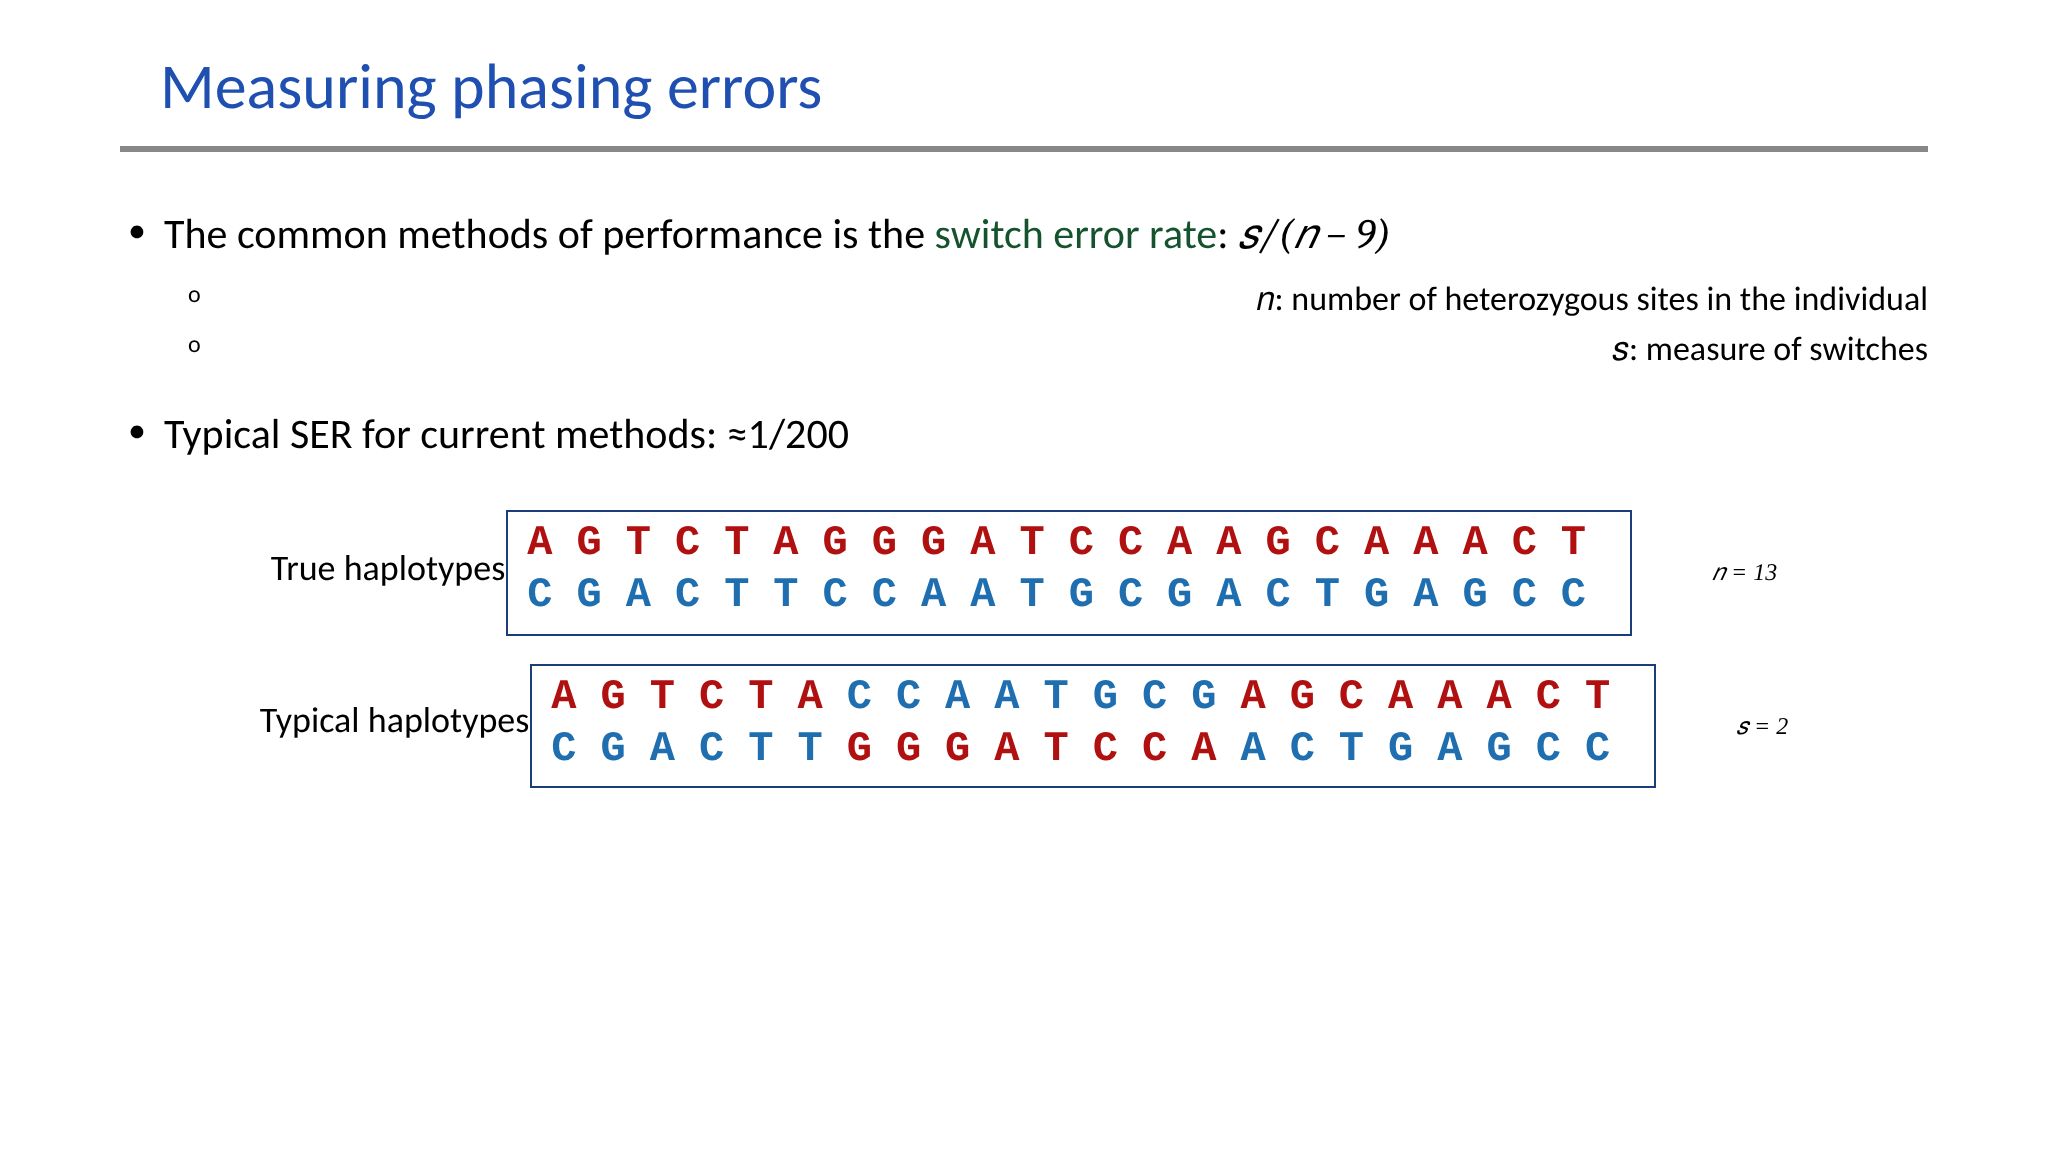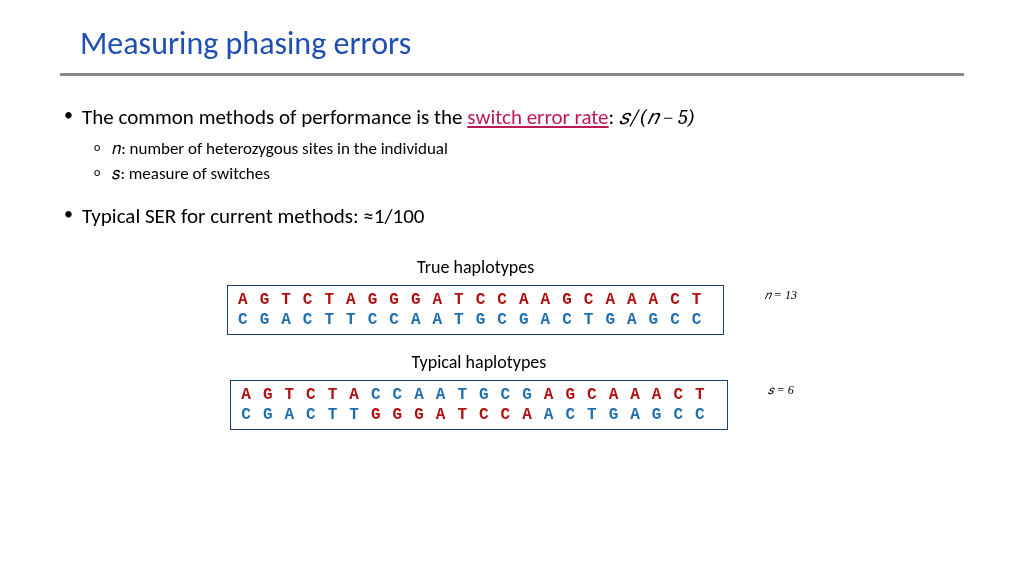--- a/index.html
+++ b/index.html
@@ -4,52 +4,52 @@
 <style>
   * { box-sizing: border-box; margin: 0; padding: 0; }
   html, body { width: 1024px; height: 576px; font-family: Calibri, "Segoe UI", Arial, sans-serif; background: #fff; color: #000; }
   .slide { width: 1024px; height: 523px; padding: 24px 60px 20px 60px; position: relative; }
   .title { font-size: 32px; color: #1f4fb0; font-weight: 400; margin-left: 20px; margin-bottom: 10px; }
   .rule { height: 3px; background: #888; width: 100%; margin-bottom: 26px; }
   .content { font-size: 21px; line-height: 1.5; color: #000; }
   ul.main { list-style: none; padding-left: 22px; }
   ul.main > li { position: relative; margin-bottom: 4px; }
   ul.main > li::before { content: "•"; position: absolute; left: -18px; top: 0; font-size: 18px; }
-  ul.sub { list-style: none; padding-left: 30px; font-size: 17px; margin-top: 2px; margin-bottom: 14px; }
+  ul.sub { list-style: none; padding-left: 30px; font-size: 17px; margin-top: 2px; margin-bottom: 14px; text-align: right; }
   ul.sub > li { position: relative; line-height: 1.5; }
   ul.sub > li::before { content: "o"; position: absolute; left: -18px; top: 2px; font-size: 12px; }
-  .blue { color: #be185d; text-decoration: underline; }
+  .blue { color: #14532d; }
   .figarea { margin-top: 22px; display: flex; flex-direction: column; align-items: center; }
   .fig-row { display: flex; align-items: center; gap: 40px; margin-bottom: 14px; }
-  .fig-stack { display: flex; flex-direction: column; align-items: center; }
+  .fig-stack { display: flex; flex-direction: row; align-items: center; }
   .caption { font-size: 18px; margin-bottom: 4px; }
   .hapbox { border: 1.5px solid #1b3e7a; padding: 4px 10px 4px 10px; }
-  .seq { font-family: Consolas, "Courier New", monospace; font-size: 16px; font-weight: bold; letter-spacing: 12px; white-space: nowrap; line-height: 1.25; }
+  .seq { font-family: Consolas, "Courier New", monospace; font-size: 21px; font-weight: bold; letter-spacing: 12px; white-space: nowrap; line-height: 1.25; }
   .red { color: #b01010; }
   .bluem { color: #1f6fb0; }
   .side { font-size: 12px; font-style: italic; white-space: nowrap; font-family: Liberation Serif, serif; }
   .math { font-family: Cambria, Georgia, serif; font-style: italic; }
 </style>
 </head>
 <body>
 
 <div class="slide">
   <div class="title">Measuring phasing errors</div>
   <div class="rule"></div>
 
   <div class="content">
     <ul class="main">
       <li>
-        <span>The common methods of performance is the </span><span class="blue">switch error rate</span><span>: </span><span class="math">𝑠/(𝑛 − 5)</span>
+        <span>The common methods of performance is the </span><span class="blue">switch error rate</span><span>: </span><span class="math">𝑠/(𝑛 − 9)</span>
         <ul class="sub">
           <li><span>𝑛: number of heterozygous sites in the individual</span></li>
           <li><span>𝑠: measure of switches</span></li>
         </ul>
       </li>
-      <li><span>Typical SER for current methods: ≈1/100</span></li>
+      <li><span>Typical SER for current methods: ≈1/200</span></li>
     </ul>
 
     <div class="figarea">
 
       <div class="fig-row">
         <div class="fig-stack">
           <div class="caption">True haplotypes</div>
           <div class="hapbox">
             <div class="seq" id="true-top"><span class="red">A</span><span class="red">G</span><span class="red">T</span><span class="red">C</span><span class="red">T</span><span class="red">A</span><span class="red">G</span><span class="red">G</span><span class="red">G</span><span class="red">A</span><span class="red">T</span><span class="red">C</span><span class="red">C</span><span class="red">A</span><span class="red">A</span><span class="red">G</span><span class="red">C</span><span class="red">A</span><span class="red">A</span><span class="red">A</span><span class="red">C</span><span class="red">T</span></div>
             <div class="seq" id="true-bot"><span class="bluem">C</span><span class="bluem">G</span><span class="bluem">A</span><span class="bluem">C</span><span class="bluem">T</span><span class="bluem">T</span><span class="bluem">C</span><span class="bluem">C</span><span class="bluem">A</span><span class="bluem">A</span><span class="bluem">T</span><span class="bluem">G</span><span class="bluem">C</span><span class="bluem">G</span><span class="bluem">A</span><span class="bluem">C</span><span class="bluem">T</span><span class="bluem">G</span><span class="bluem">A</span><span class="bluem">G</span><span class="bluem">C</span><span class="bluem">C</span></div>
@@ -59,18 +59,18 @@
       </div>
 
       <div class="fig-row">
         <div class="fig-stack">
           <div class="caption">Typical haplotypes</div>
           <div class="hapbox">
             <div class="seq" id="inf-top"><span class="red">A</span><span class="red">G</span><span class="red">T</span><span class="red">C</span><span class="red">T</span><span class="red">A</span><span class="bluem">C</span><span class="bluem">C</span><span class="bluem">A</span><span class="bluem">A</span><span class="bluem">T</span><span class="bluem">G</span><span class="bluem">C</span><span class="bluem">G</span><span class="red">A</span><span class="red">G</span><span class="red">C</span><span class="red">A</span><span class="red">A</span><span class="red">A</span><span class="red">C</span><span class="red">T</span></div>
             <div class="seq" id="inf-bot"><span class="bluem">C</span><span class="bluem">G</span><span class="bluem">A</span><span class="bluem">C</span><span class="bluem">T</span><span class="bluem">T</span><span class="red">G</span><span class="red">G</span><span class="red">G</span><span class="red">A</span><span class="red">T</span><span class="red">C</span><span class="red">C</span><span class="red">A</span><span class="bluem">A</span><span class="bluem">C</span><span class="bluem">T</span><span class="bluem">G</span><span class="bluem">A</span><span class="bluem">G</span><span class="bluem">C</span><span class="bluem">C</span></div>
           </div>
         </div>
-        <div class="side">𝑠 = 6</div>
+        <div class="side">𝑠 = 2</div>
       </div>
 
     </div>
   </div>
 </div>
 
 </body></html>

